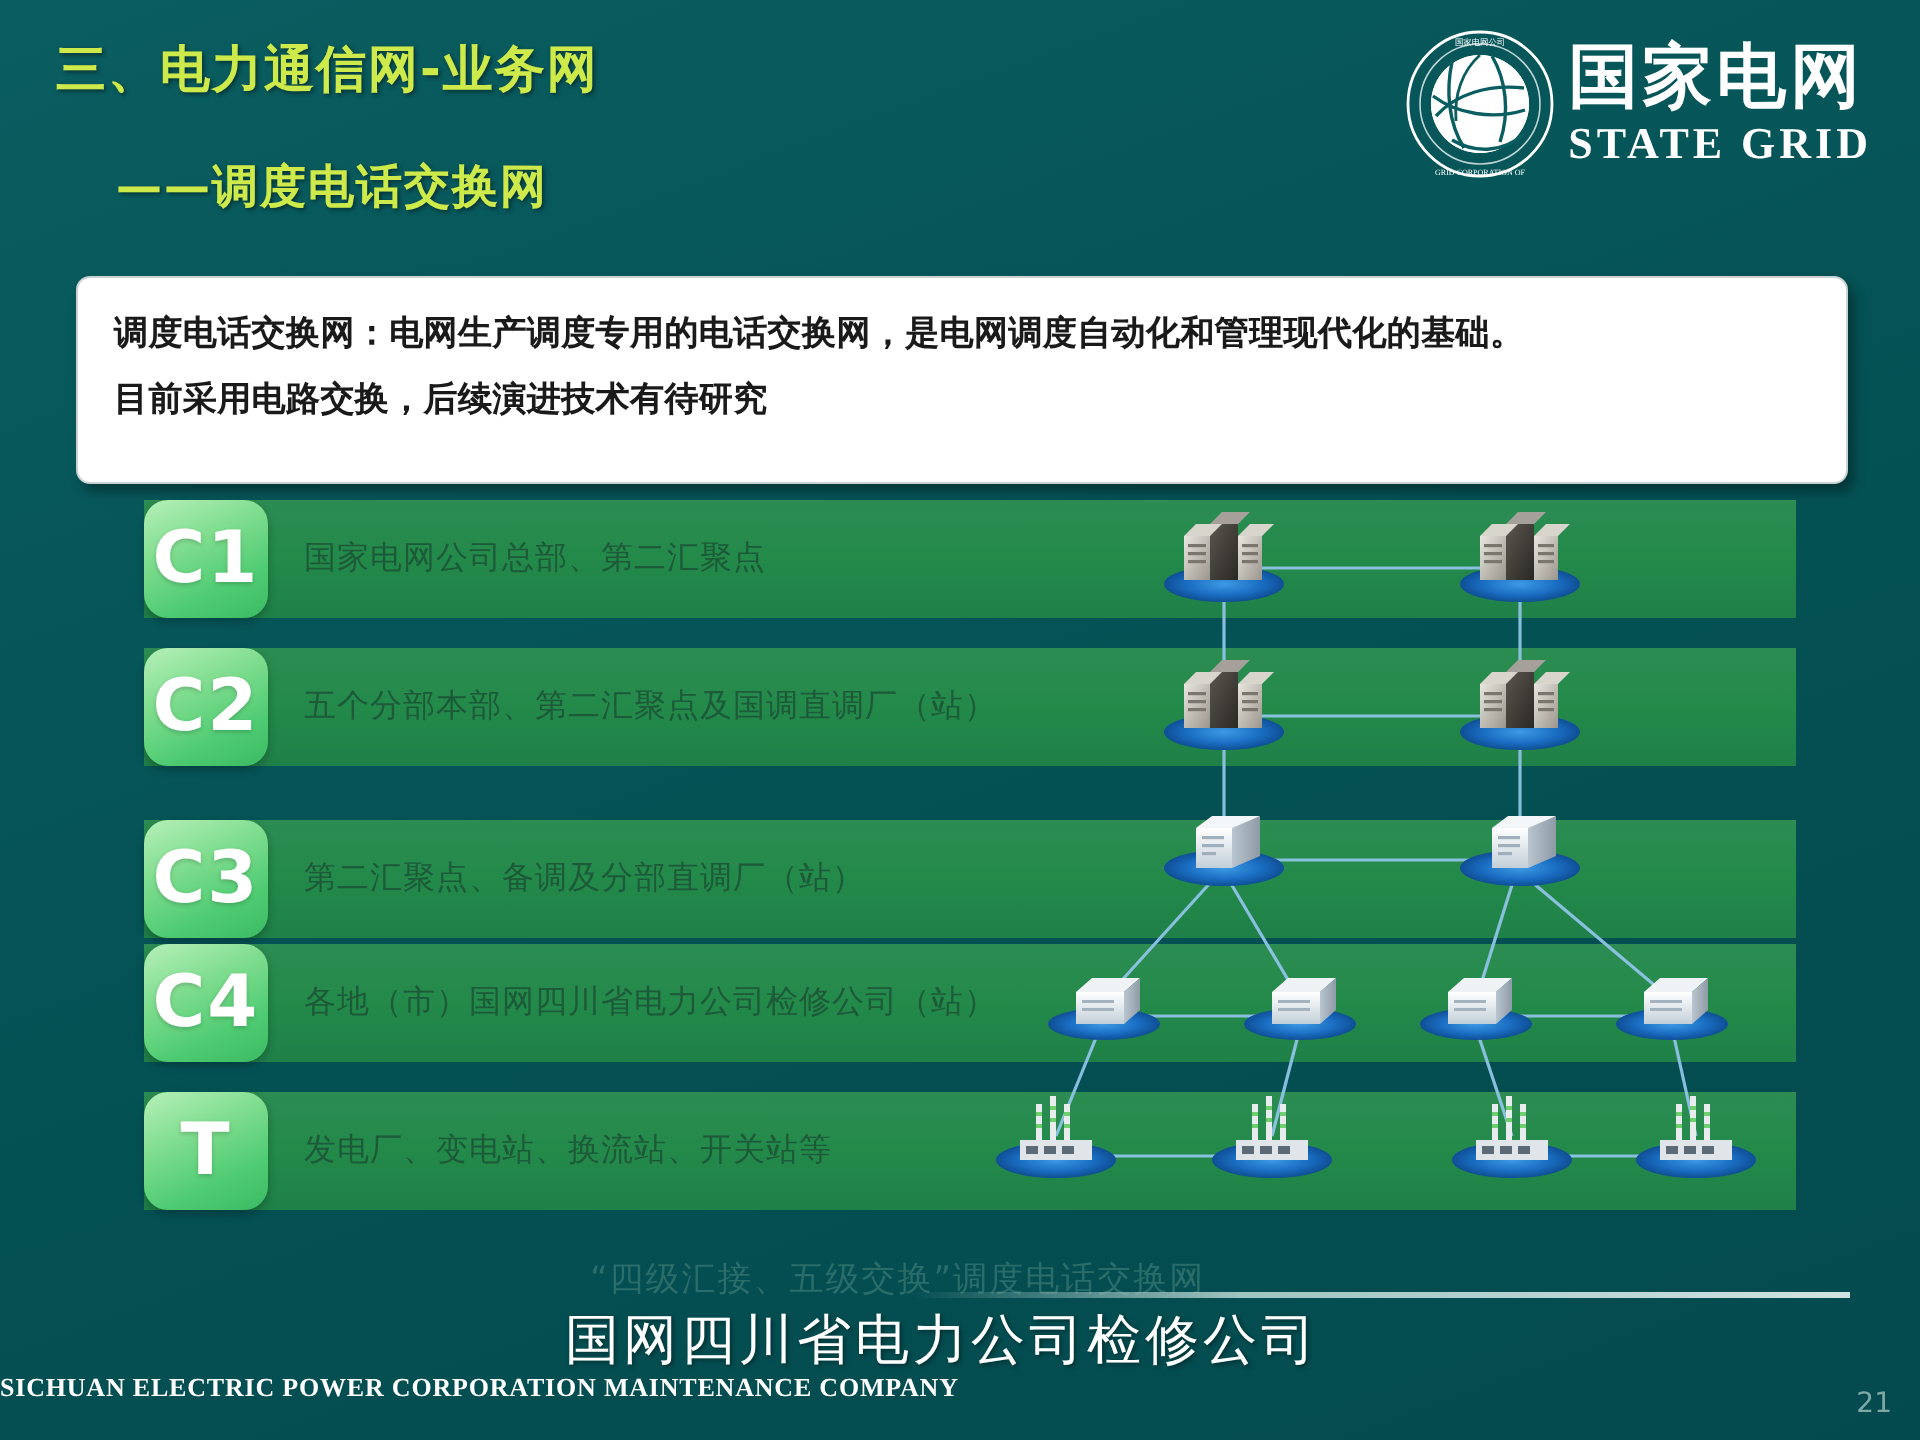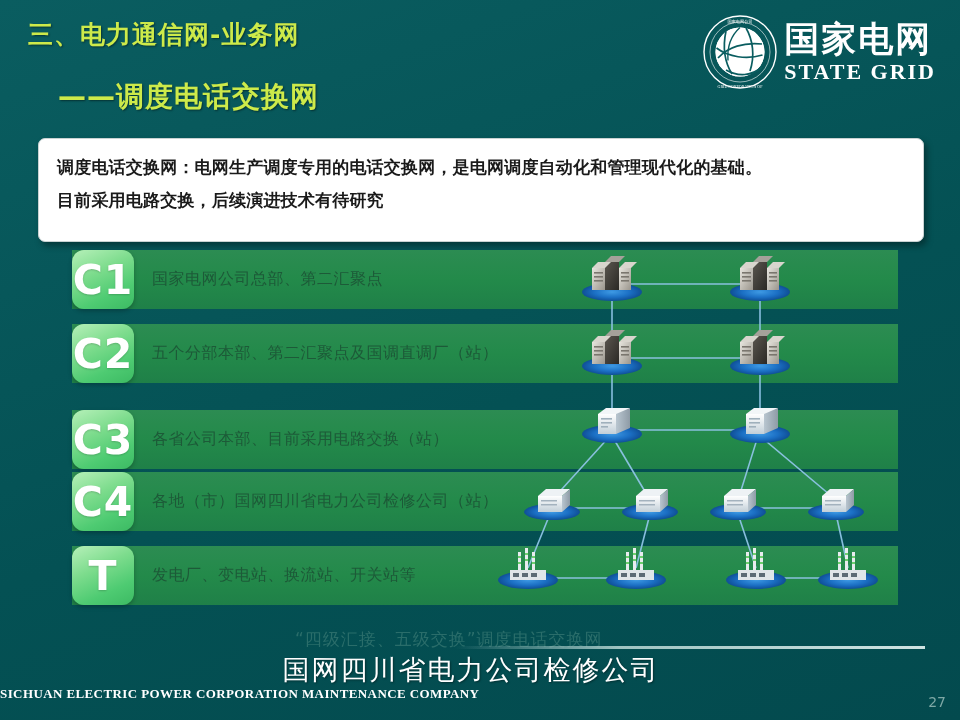--- a/index.html
+++ b/index.html
@@ -15,21 +15,21 @@
 
   
   .title-main{
     position:absolute;left:28px;top:18px;
     font-size:25px;font-weight:bold;color:#cdea4a;
     letter-spacing:1px;white-space:nowrap;
     text-shadow:1px 1px 2px rgba(0,0,0,.45);
   }
   .title-sub{
     position:absolute;left:58px;top:78px;
-    font-size:28px;font-weight:bold;color:#cdea4a;
+    font-size:23px;font-weight:bold;color:#cdea4a;
     letter-spacing:1px;white-space:nowrap;
     text-shadow:1px 1px 2px rgba(0,0,0,.45);
   }
 
   
   .logo-wrap{position:absolute;right:24px;top:14px;display:flex;align-items:center;gap:6px;}
   .logo-emblem{width:76px;height:76px;position:relative;}
   .logo-text{display:flex;flex-direction:column;line-height:1;}
   .logo-cn{font-size:35px;font-weight:bold;color:#ffffff;letter-spacing:2px;
            font-family:"DejaVu Sans","Liberation Sans",sans-serif;}
@@ -50,21 +50,21 @@
   .bars{position:absolute;left:0;top:250px;width:960px;height:380px;}
   .bar-row{position:absolute;left:72px;width:826px;height:59px;}
   .bar-bg{position:absolute;left:0;top:0;width:100%;height:100%;
           background:linear-gradient(180deg,#2c8c52 0%,#238a4a 50%,#1f8048 100%);}
   .badge{
     position:absolute;left:0;top:0;width:62px;height:59px;border-radius:12px;
     background:linear-gradient(155deg,#b6f0b9 0%,#7ddc8d 38%,#4ecb72 72%,#3cba63 100%);
     box-shadow:0 2px 4px rgba(0,0,0,.25);
     display:flex;align-items:center;justify-content:center;
   }
-  .badge span{font-size:41px;font-weight:bold;color:#ffffff;letter-spacing:1px;
+  .badge span{font-size:36px;font-weight:bold;color:#ffffff;letter-spacing:1px;
               text-shadow:0 1px 2px rgba(0,0,0,.18);}
   .bar-label{
     position:absolute;left:80px;top:0;height:59px;display:flex;align-items:center;
     font-size:16px;color:#1d5a38;white-space:nowrap;letter-spacing:.5px;
   }
 
   
   .diagram{position:absolute;left:0;top:0;width:960px;height:720px;pointer-events:none;}
 
   
@@ -149,21 +149,21 @@
         <span>C2</span>
       </div>
       <div class="bar-label">五个分部本部、第二汇聚点及国调直调厂（站）</div>
     </div>
 
     <div class="bar-row" style="top:160px;">
       <div class="bar-bg"></div>
       <div class="badge">
         <span>C3</span>
       </div>
-      <div class="bar-label">各省公司本部、目前采用电路交换（站）</div>
+      <div class="bar-label">第二汇聚点、备调及分部直调厂（站）</div>
     </div>
 
     <div class="bar-row" style="top:222px;">
       <div class="bar-bg"></div>
       <div class="badge">
         <span>C4</span>
       </div>
       <div class="bar-label">各地（市）国网四川省电力公司检修公司（站）</div>
     </div>
 
@@ -456,15 +456,15 @@
           <rect x="851" y="573" width="6" height="4" fill="#5b6a75"></rect>
         </g>
       </g>
     </svg>
   </div>
 
   <div class="faint-note">“四级汇接、五级交换”调度电话交换网</div>
   <div class="footer-rule"></div>
   <div class="footer-cn">国网四川省电力公司检修公司</div>
   <div class="footer-en">SICHUAN ELECTRIC POWER CORPORATION MAINTENANCE COMPANY</div>
-  <div class="page-no">27</div>
+  <div class="page-no">21</div>
 
 </div>
 
 </body></html>

